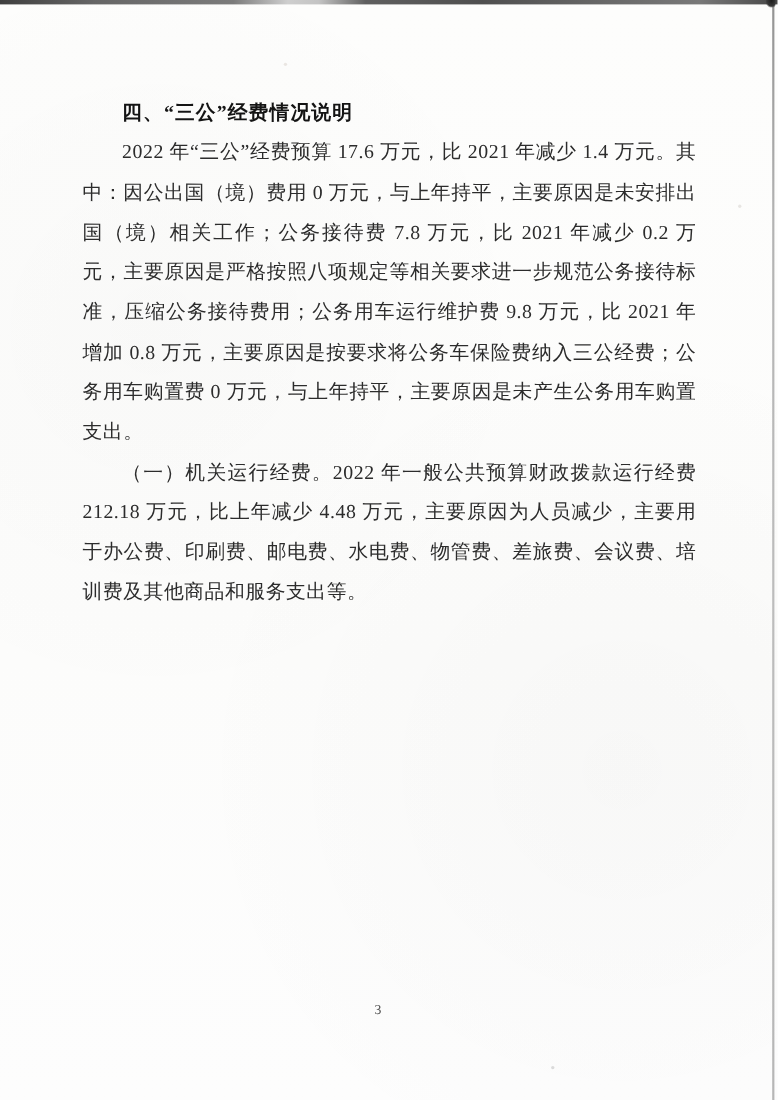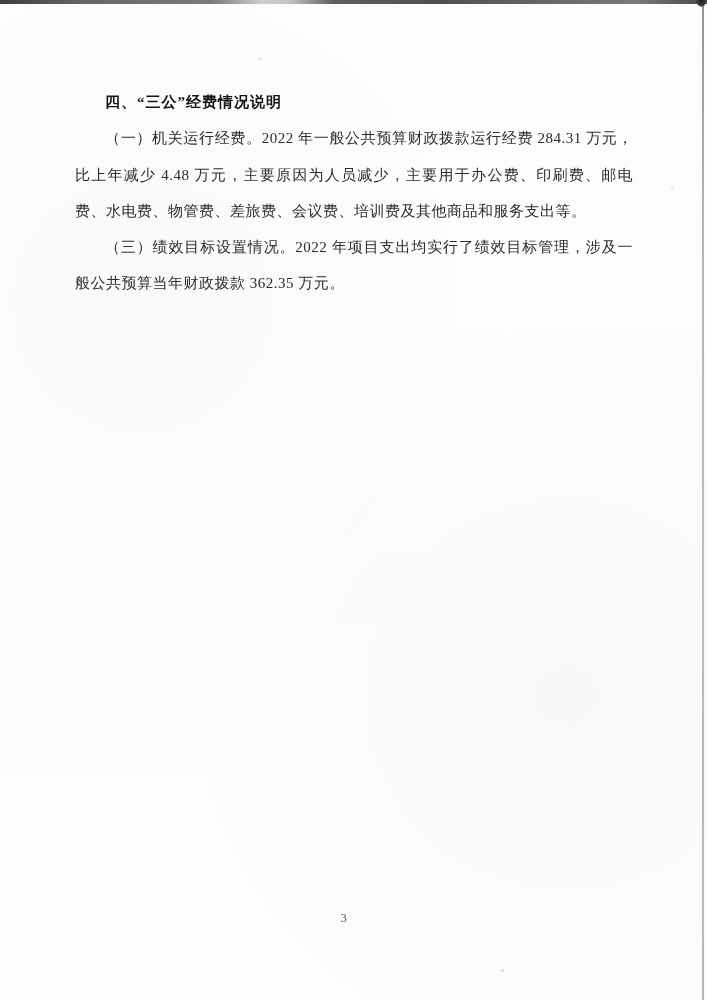--- a/index.html
+++ b/index.html
@@ -60,21 +60,21 @@
   }
   .speck-1 { left: 501px; top: 969px; }
   .speck-2 { left: 258px; top: 57px; background: rgba(200,190,180,0.35); }
   .speck-3 { left: 671px; top: 186px; background: rgba(150,140,130,0.2); }
 
   .content {
     position: absolute;
     left: 75px;
     top: 84px;
     width: 558px;
-    font-size: 15px;
+    font-size: 18px;
     line-height: 36.3px;
     letter-spacing: 0.5px;
     color: #2c2c2c;
     text-align: justify;
   }
   .doc-heading {
     margin: 0;
     text-indent: 2em;
     font-weight: bold;
     color: #141414;
@@ -102,18 +102,18 @@
 <div class="page">
   <div class="scan-edge-top"></div>
   <div class="scan-edge-right"></div>
   <div class="scan-corner-mark"></div>
   <div class="scan-speck speck-1"></div>
   <div class="scan-speck speck-2"></div>
   <div class="scan-speck speck-3"></div>
 
   <div class="content">
       <p class="doc-heading">四、“三公”经费情况说明</p>
-      <p class="doc-para">（一）机关运行经费。2022 年一般公共预算财政拨款运行经费 284.31 万元，比上年减少 4.48 万元，主要原因为人员减少，主要用于办公费、印刷费、邮电费、水电费、物管费、差旅费、会议费、培训费及其他商品和服务支出等。</p>
-      <p class="doc-para">（三）绩效目标设置情况。2022 年项目支出均实行了绩效目标管理，涉及一般公共预算当年财政拨款 362.35 万元。</p>
+      <p class="doc-para">2022 年“三公”经费预算 17.6 万元，比 2021 年减少 1.4 万元。其中：因公出国（境）费用 0 万元，与上年持平，主要原因是未安排出国（境）相关工作；公务接待费 7.8 万元，比 2021 年减少 0.2 万元，主要原因是严格按照八项规定等相关要求进一步规范公务接待标准，压缩公务接待费用；公务用车运行维护费 9.8 万元，比 2021 年增加 0.8 万元，主要原因是按要求将公务车保险费纳入三公经费；公务用车购置费 0 万元，与上年持平，主要原因是未产生公务用车购置支出。</p>
+      <p class="doc-para">（一）机关运行经费。2022 年一般公共预算财政拨款运行经费 212.18 万元，比上年减少 4.48 万元，主要原因为人员减少，主要用于办公费、印刷费、邮电费、水电费、物管费、差旅费、会议费、培训费及其他商品和服务支出等。</p>
     </div>
 
   <div class="page-number">3</div>
 </div>
 
 </body></html>

